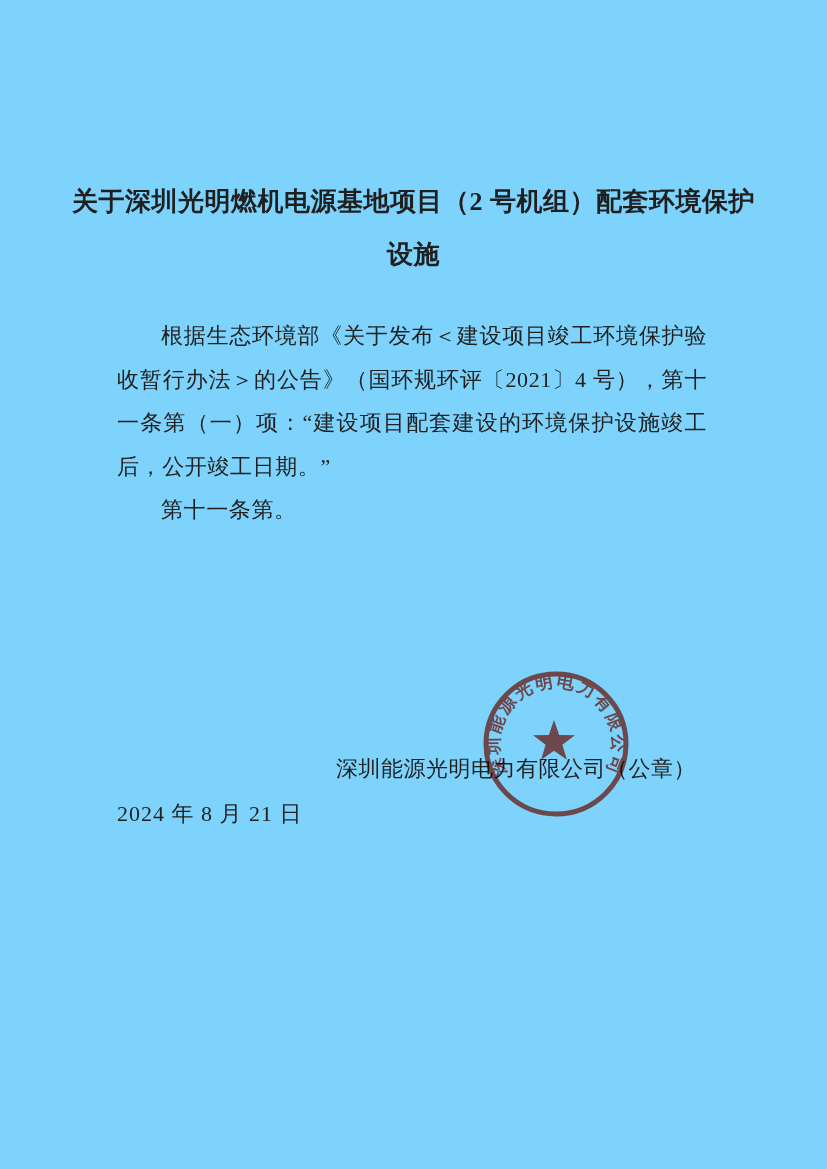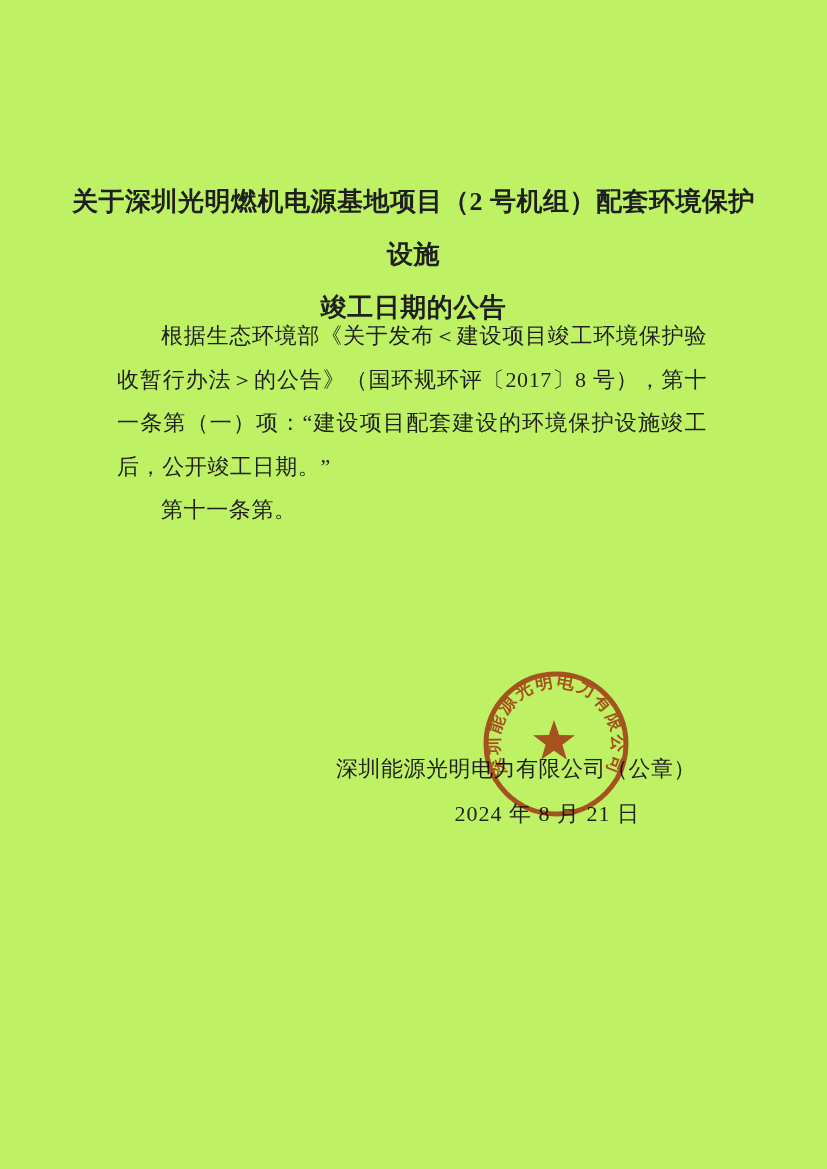--- a/index.html
+++ b/index.html
@@ -1,20 +1,20 @@
 <!DOCTYPE html>
 <html><head>
 <meta charset="utf-8">
 <style>
   html, body { margin: 0; padding: 0; background: #ffffff; }
   .page {
     position: relative;
     width: 827px;
     height: 1169px;
-    background: #bef264;
+    background: #7dd3fc;
     overflow: hidden;
     font-family: "Liberation Serif", "DejaVu Serif", serif;
     color: #1f1f1f;
   }
   .title-block {
     position: absolute;
     top: 175px;
     left: 60px;
     right: 60px;
     text-align: center;
@@ -44,21 +44,20 @@
     width: 590px;
     font-size: 22px;
     line-height: 43.5px;
   }
   .signature-company {
     text-align: right;
     padding-right: 11px;
     letter-spacing: 0.5px;
   }
   .signature-date {
-    text-align: right;
     padding-right: 67px;
     margin-top: 1px;
     letter-spacing: 1px;
   }
   .seal {
     position: absolute;
     left: 466px;
     top: 654px;
     width: 180px;
     height: 180px;
@@ -71,25 +70,24 @@
     font-weight: 700;
   }
 </style>
 </head>
 <body>
 
 <div class="page">
 
   <div class="title-block">
     <div>关于深圳光明燃机电源基地项目（2 号机组）配套环境保护设施</div>
-    <div>竣工日期的公告</div>
   </div>
 
   <div class="body-block">
-    <p>根据生态环境部《关于发布＜建设项目竣工环境保护验收暂行办法＞的公告》（国环规环评〔2017〕8 号），第十一条第（一）项：“建设项目配套建设的环境保护设施竣工后，公开竣工日期。”</p>
+    <p>根据生态环境部《关于发布＜建设项目竣工环境保护验收暂行办法＞的公告》（国环规环评〔2021〕4 号），第十一条第（一）项：“建设项目配套建设的环境保护设施竣工后，公开竣工日期。”</p>
     <p>第十一条第。</p>
   </div>
 
   <div class="signature-block">
     <div class="signature-company">深圳能源光明电力有限公司（公章）</div>
     <div class="signature-date">2024 年 8 月 21 日</div>
   </div>
 
   <svg class="seal" viewBox="0 0 180 180">
     <defs>

